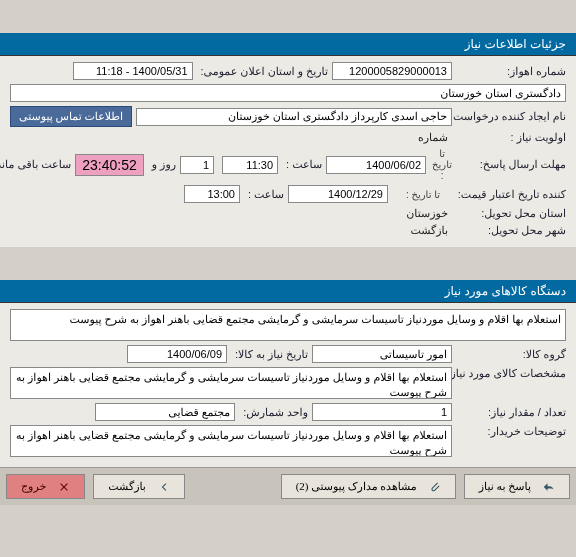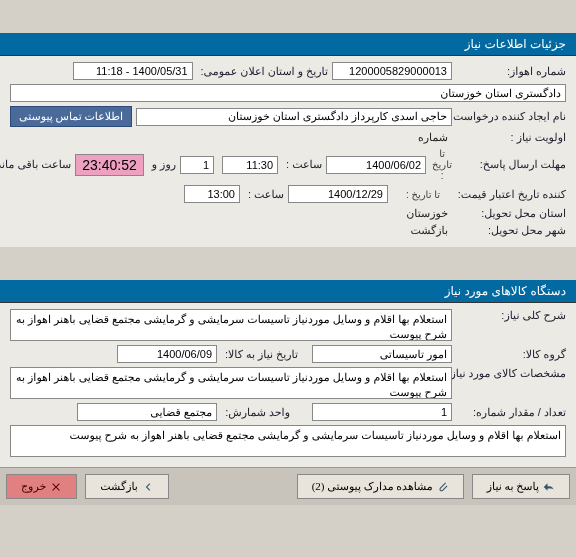--- a/index.html
+++ b/index.html
@@ -91,21 +91,21 @@
 }
 .btn-action {
   background: #e8e4dc;
   border: 1px solid #888;
   padding: 5px 14px;
   font-family: Tahoma;
   font-size: 11px;
   cursor: pointer;
   display: flex;
   align-items: center;
-  gap: 4px;
+  gap: 12px;
 }
 .btn-red {
   background: #e08080;
   color: #400;
 }
 .icon-sq {
   width: 12px; height: 12px; display: inline-block;
 }
 .spacer { flex: 1; }
 .in-sm { width: 56px; text-align: center; }
@@ -171,44 +171,44 @@
   <div class="row">
     <span class="label label-fixed">شهر محل تحویل:</span>
     <span class="static-val">بازگشت</span>
   </div>
 </div>
 
 <div class="section-header">دستگاه کالاهای مورد نیاز</div>
 <div class="content">
 
   <div class="row" style="align-items:flex-start">
-    <span class="label label-fixed">شرح کلی نیاز:</span>
     <textarea class="in-ta" readonly="" style="">استعلام بها اقلام و وسایل موردنیاز تاسیسات سرمایشی و گرمایشی مجتمع قضایی باهنر اهواز به شرح پیوست</textarea>
   </div>
 
   <div class="row">
     <span class="label label-fixed">گروه کالا:</span>
     <input type="text" style="width: 140px;" readonly="" value="امور تاسیساتی">
-    <span class="label" style="margin-right:10px">تاریخ نیاز به کالا:</span>
+    <span class="label" style="">تاریخ نیاز به کالا:</span>
     <input type="text" class="in-date" readonly="" value="1400/06/09" style="">
   </div>
 
   <div class="row" style="align-items:flex-start">
     <span class="label label-fixed">مشخصات کالای مورد نیاز:</span>
     <textarea class="in-ta" readonly="" style="">استعلام بها اقلام و وسایل موردنیاز تاسیسات سرمایشی و گرمایشی مجتمع قضایی باهنر اهواز به شرح پیوست</textarea>
   </div>
 
   <div class="row">
-    <span class="label label-fixed">تعداد / مقدار شماره:</span>
+    <span class="label label-fixed">تعداد / مقدار نیاز:</span>
     <input type="text" style="width: 140px;" readonly="" value="1">
-    <span class="label" style="margin-right:18px">واحد شمارش:</span>
+    <span class="label" style="margin-right:0">واحد شمارش:</span>
     <input type="text" style="width: 140px;" readonly="" value="مجتمع قضایی">
   </div>
 
   <div class="row" style="align-items:flex-start">
+    <span class="label label-fixed">توضیحات خریدار:</span>
     <textarea class="in-ta" readonly="" style="">استعلام بها اقلام و وسایل موردنیاز تاسیسات سرمایشی و گرمایشی مجتمع قضایی باهنر اهواز به شرح پیوست</textarea>
   </div>
 </div>
 
 <div class="bottom-bar">
   <button class="btn-action">
     <svg class="icon-sq" viewBox="0 0 16 16">
         <path fill="#356" d="M6 3L1 8l5 5v-3h5c2 0 3 1 3 3 0-4-2-6-6-6H6V3z"></path>
       </svg>
     <span>پاسخ به نیاز</span>

